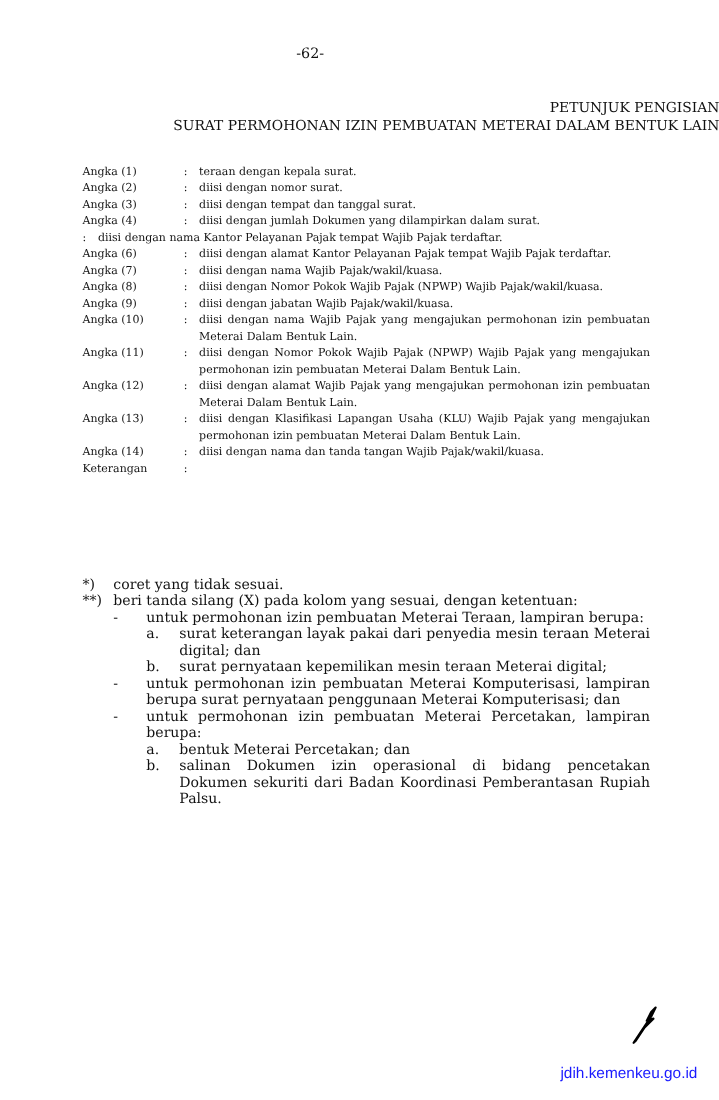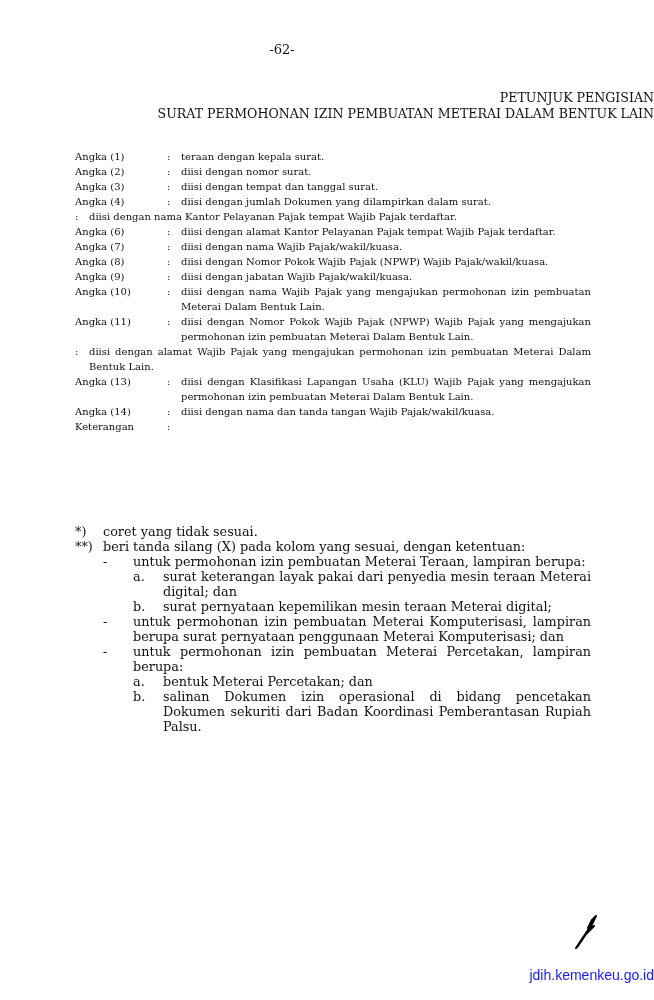--- a/index.html
+++ b/index.html
@@ -36,21 +36,21 @@
     .sub { display: flex; }
     .sub .dash { width: 30px; flex: none; }
     .sub .body { flex: 1; text-align: justify; }
     .subsub { display: flex; }
     .subsub .letter { width: 30px; flex: none; }
     .subsub .body { flex: 1; text-align: justify; }
     .signature {
       position: absolute; left: 572px; top: 912px; width: 30px; height: 40px;
     }
     .footer-link {
-      position: absolute; top: 967px; right: 0;
+      position: absolute; top: 967px; right: 20px;
       font-family: "Liberation Sans", sans-serif; font-size: 14px;
       color: #1a1aff; text-decoration: none;
     }
   </style>
 </head>
 <body>
 
 <div class="page-number">-62-</div>
 <div class="title t1">PETUNJUK PENGISIAN</div>
 <div class="title t2">SURAT PERMOHONAN IZIN PEMBUATAN METERAI DALAM BENTUK LAIN</div>
@@ -104,20 +104,21 @@
       <span class="label">Angka (10)</span>
       <span class="colon">:</span>
       <span class="text">diisi dengan nama Wajib Pajak yang mengajukan permohonan izin pembuatan Meterai Dalam Bentuk Lain.</span>
     </div>
   <div class="entry">
       <span class="label">Angka (11)</span>
       <span class="colon">:</span>
       <span class="text">diisi dengan Nomor Pokok Wajib Pajak (NPWP) Wajib Pajak yang mengajukan permohonan izin pembuatan Meterai Dalam Bentuk Lain.</span>
     </div>
   <div class="entry">
+      <span class="label">Angka (12)</span>
       <span class="colon">:</span>
       <span class="text">diisi dengan alamat Wajib Pajak yang mengajukan permohonan izin pembuatan Meterai Dalam Bentuk Lain.</span>
     </div>
   <div class="entry">
       <span class="label">Angka (13)</span>
       <span class="colon">:</span>
       <span class="text">diisi dengan Klasifikasi Lapangan Usaha (KLU) Wajib Pajak yang mengajukan permohonan izin pembuatan Meterai Dalam Bentuk Lain.</span>
     </div>
   <div class="entry">
       <span class="label">Angka (14)</span>

